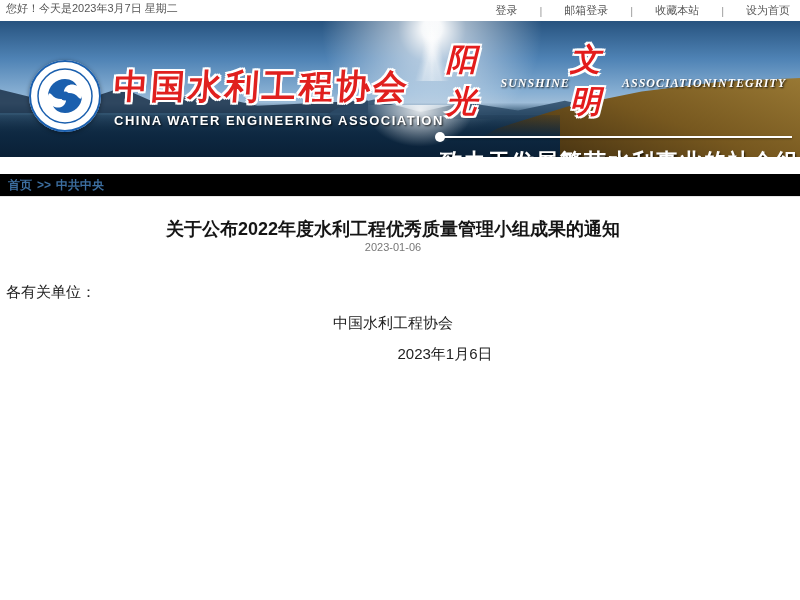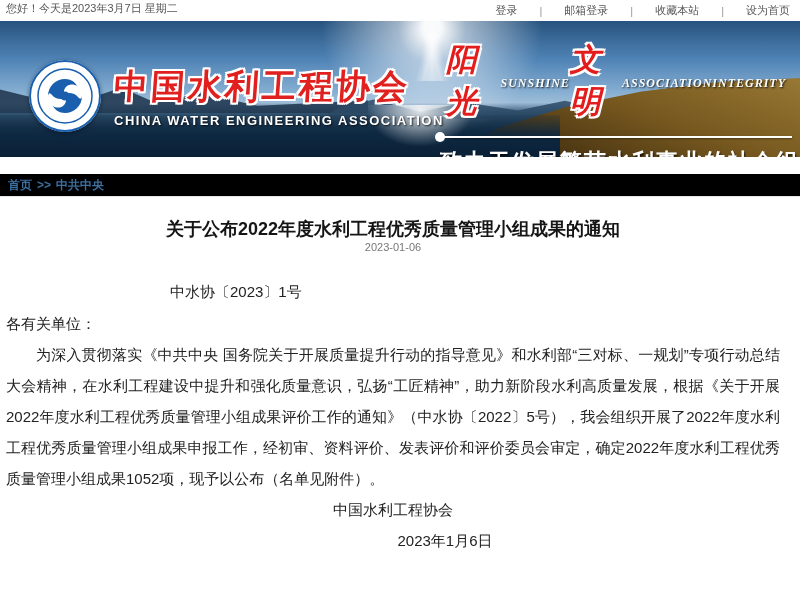--- a/index.html
+++ b/index.html
@@ -165,18 +165,16 @@
 
 <div class="breadcrumb">
   <span class="crumb">首页</span>
   <span>&gt;&gt;</span>
   <span class="crumb">中共中央</span>
 </div>
 
 <div class="content">
   <h1 class="doc-title">关于公布2022年度水利工程优秀质量管理小组成果的通知</h1>
   <div class="pub-date">2023-01-06</div>
-  <div class="doc-num">中水协〔2023〕1号</div>
   <div class="salutation">各有关单位：</div>
-  <p class="body-para">为深入贯彻落实《中共中央 国务院关于开展质量提升行动的指导意见》和水利部“三对标、一规划”专项行动总结大会精神，在水利工程建设中提升和强化质量意识，弘扬“工匠精神”，助力新阶段水利高质量发展，根据《关于开展2022年度水利工程优秀质量管理小组成果评价工作的通知》（中水协〔2022〕5号），我会组织开展了2022年度水利工程优秀质量管理小组成果申报工作，经初审、资料评价、发表评价和评价委员会审定，确定2022年度水利工程优秀质量管理小组成果1052项，现予以公布（名单见附件）。</p>
   <div class="signature">中国水利工程协会</div>
   <div class="sign-date">2023年1月6日</div>
 </div>
 
 </body></html>

